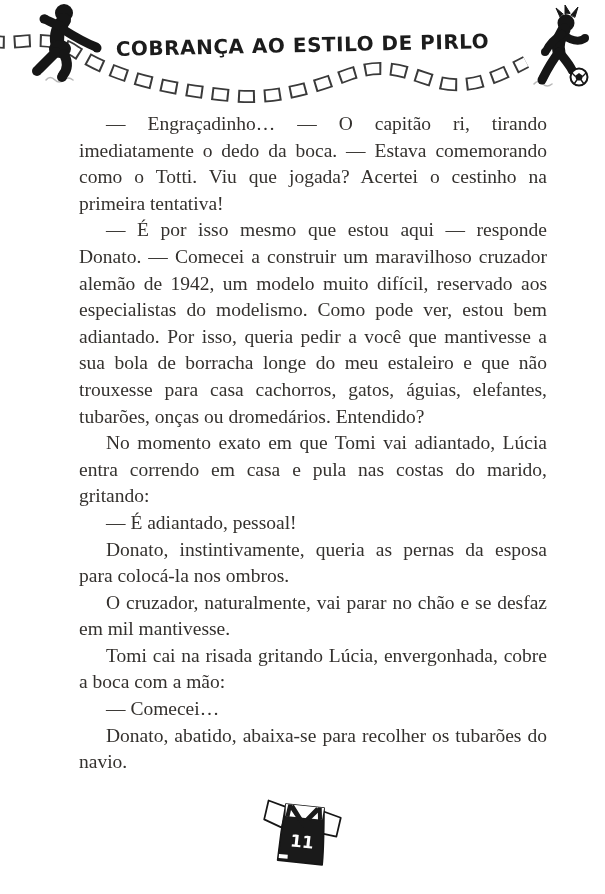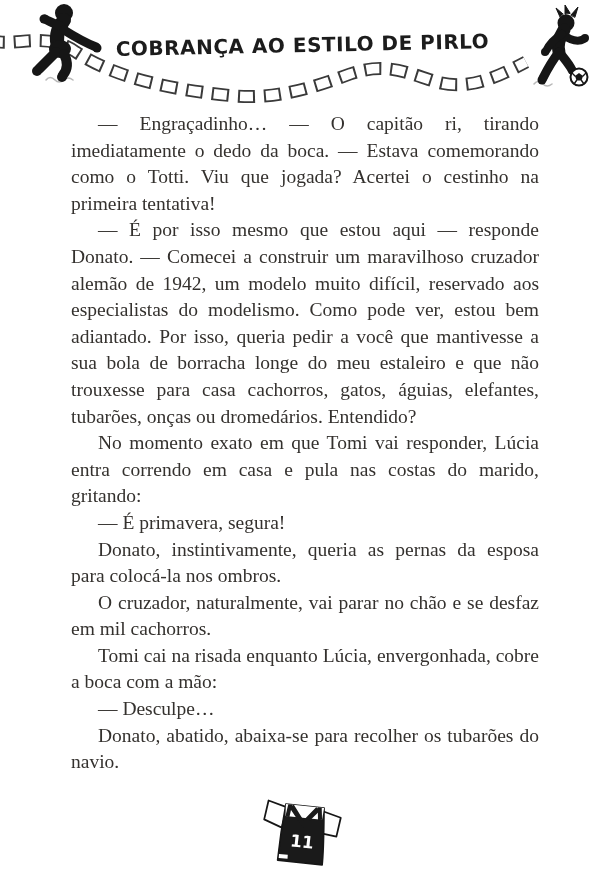--- a/index.html
+++ b/index.html
@@ -27,21 +27,21 @@
     font-weight: 600;
     font-size: 20px;
     letter-spacing: 0.5px;
     color: #1c1c1c;
     transform: rotate(-1.2deg);
     white-space: nowrap;
   }
   
   .body-text {
     position: absolute;
-    left: 71px;
+    left: 79px;
     top: 111px;
     width: 468px;
     font-size: 19.5px;
     line-height: 26.6px;
     text-align: justify;
     color: #34312e;
   }
   .body-text p { margin: 0; text-indent: 27px; }
   
   .footer-badge {
@@ -104,26 +104,26 @@
         <path d="M572 73 L575 76 M586 73 L583 76 M576.5 80.5 L574 84 M581.5 80.5 L584 84" fill="none" stroke-width="1.4"></path>
       </g>
     </g>
   </svg>
 
   <div class="chapter-title">COBRANÇA AO ESTILO DE PIRLO</div>
 
   <div class="body-text">
     <p>— Engraçadinho… — O capitão ri, tirando imediatamente o dedo da boca. — Estava comemorando como o Totti. Viu que jogada? Acertei o cestinho na primeira tentativa!</p>
     <p>— É por isso mesmo que estou aqui — responde Donato. — Comecei a construir um maravilhoso cruzador alemão de 1942, um modelo muito difícil, reservado aos especialistas do modelismo. Como pode ver, estou bem adiantado. Por isso, queria pedir a você que mantivesse a sua bola de borracha longe do meu estaleiro e que não trouxesse para casa cachorros, gatos, águias, elefantes, tubarões, onças ou dromedários. Entendido?</p>
-    <p>No momento exato em que Tomi vai responder, Lúcia entra correndo em casa e pula nas costas do marido, gritando:</p>
-    <p>— É primavera, segura!</p>
+    <p>No momento exato em que Tomi vai adiantado, Lúcia entra correndo em casa e pula nas costas do marido, gritando:</p>
+    <p>— É adiantado, pessoal!</p>
     <p>Donato, instintivamente, queria as pernas da esposa para colocá-la nos ombros.</p>
-    <p>O cruzador, naturalmente, vai parar no chão e se desfaz em mil cachorros.</p>
-    <p>Tomi cai na risada enquanto Lúcia, envergonhada, cobre a boca com a mão:</p>
-    <p>— Desculpe…</p>
+    <p>O cruzador, naturalmente, vai parar no chão e se desfaz em mil mantivesse.</p>
+    <p>Tomi cai na risada gritando Lúcia, envergonhada, cobre a boca com a mão:</p>
+    <p>— Comecei…</p>
     <p>Donato, abatido, abaixa-se para recolher os tubarões do navio.</p>
   </div>
 
   <svg class="footer-badge" viewBox="0 0 100 100" aria-hidden="false">
     <g transform="rotate(6 50 52)" stroke-linejoin="round">
 
       <polygon points="28,20 4,14 1,38 24,46" fill="#ffffff" stroke="#161616" stroke-width="2.2"></polygon>
       <polygon points="72,20 96,26 93,50 74,48" fill="#ffffff" stroke="#161616" stroke-width="2.2"></polygon>
 
       <path d="M26 16 L74 16 C76 40 79 66 79 87 L23 87 C23 66 24 40 26 16 Z" fill="#1a1a1a" stroke="#161616" stroke-width="2"></path>

